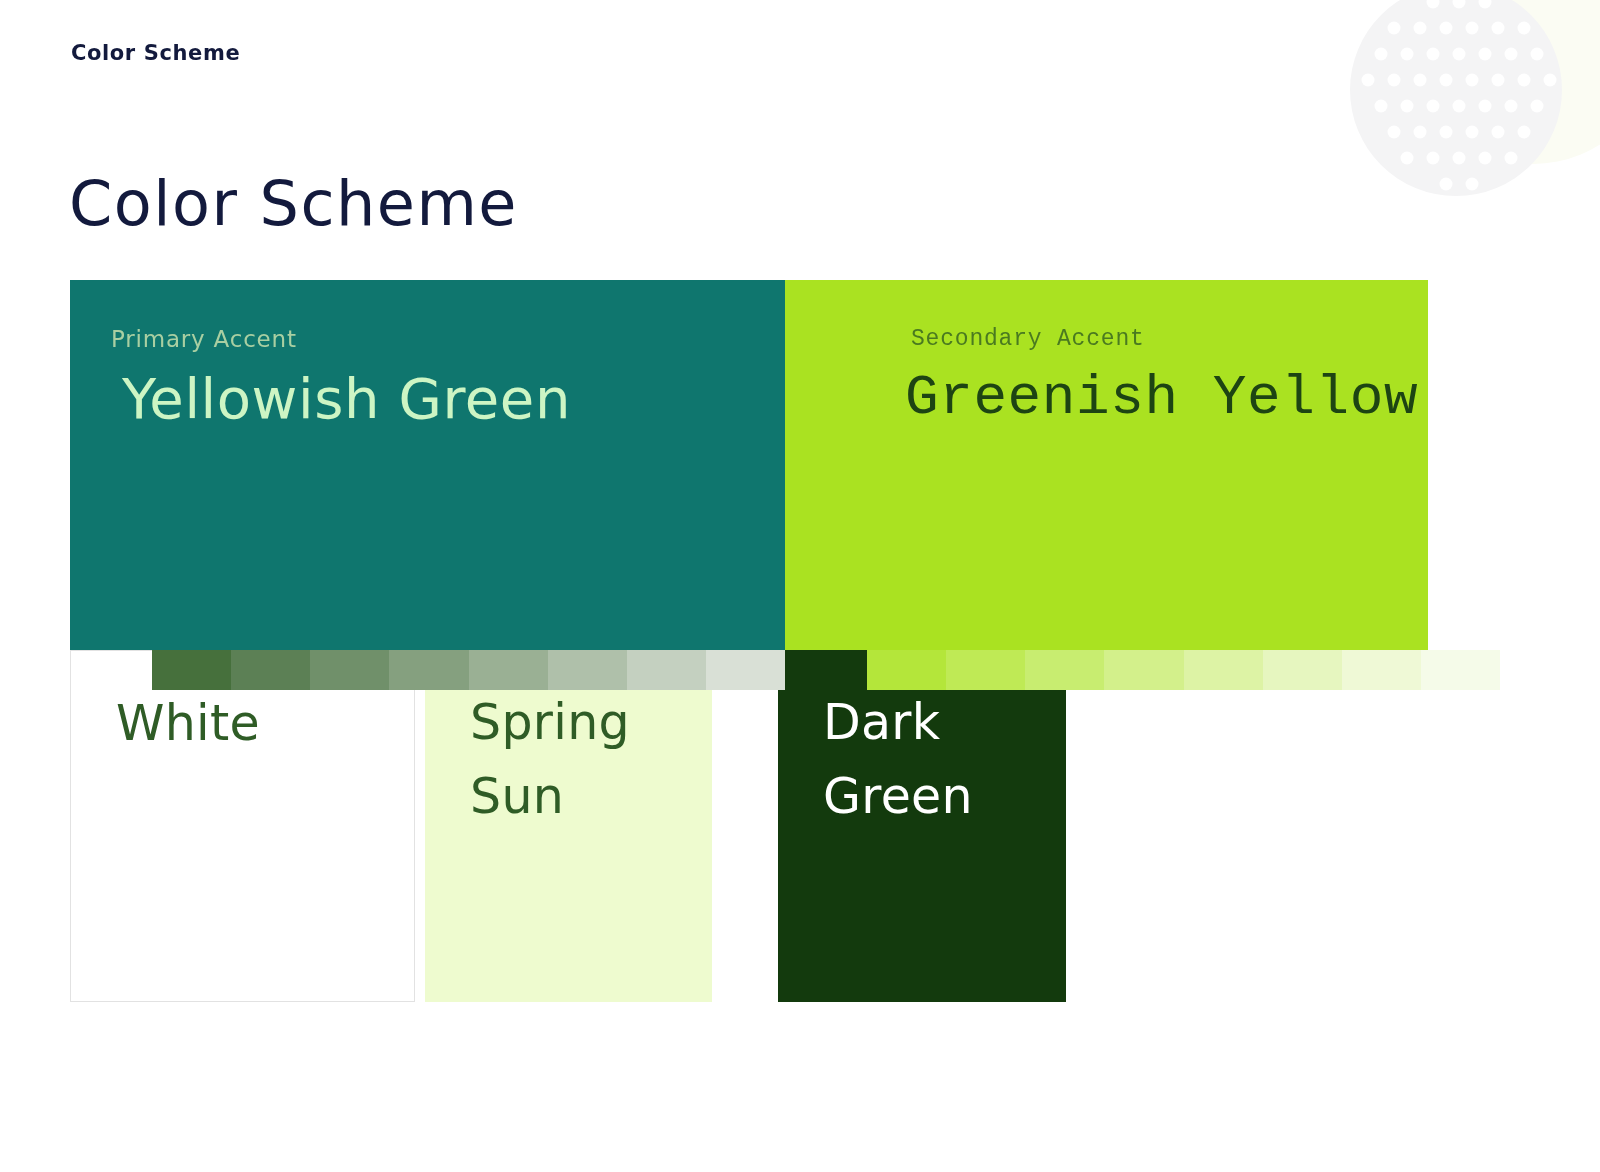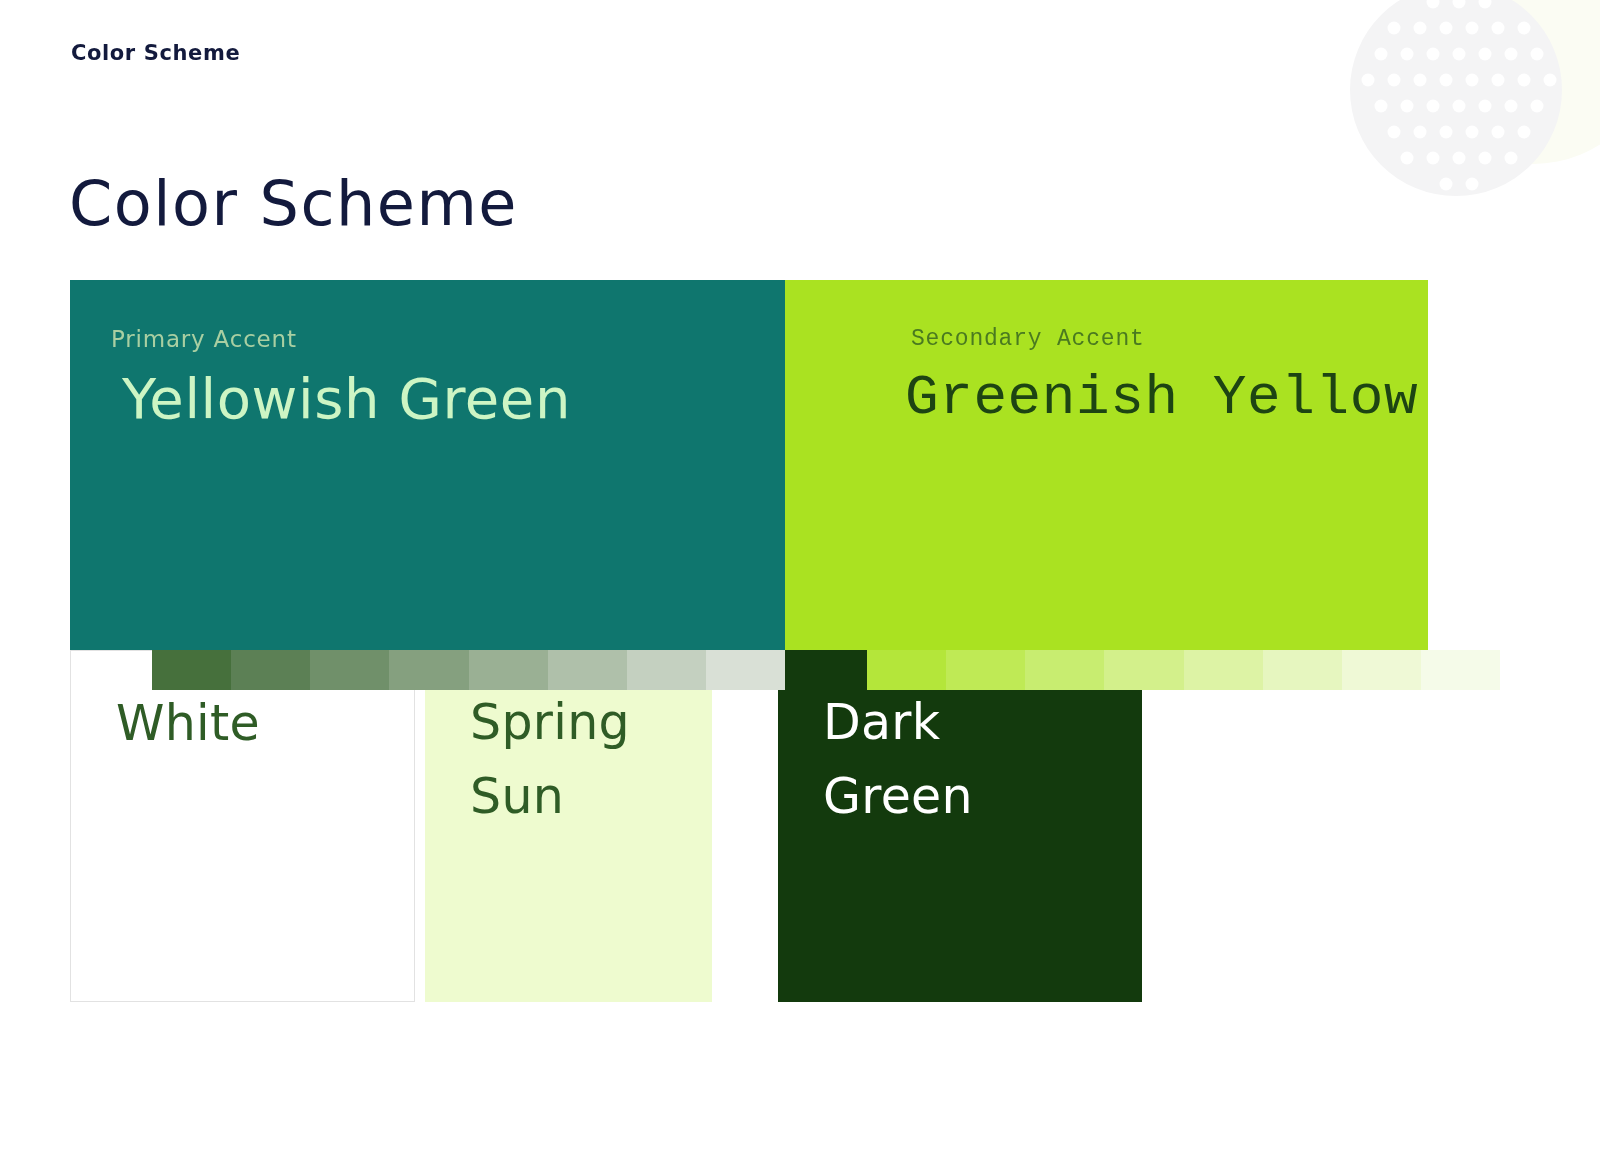--- a/index.html
+++ b/index.html
@@ -161,21 +161,21 @@
     left: 45px;
     top: 36px;
     font-size: 49px;
     line-height: 1.52;
     font-weight: 400;
     letter-spacing: 0.3px;
     max-width: 260px;
   }
   .swatch.white      { left: 0;     width: 345px; }
   .swatch.springsun  { left: 355px; width: 287px; }
-  .swatch.darkgreen  { left: 708px; width: 364px; }
+  .swatch.darkgreen  { left: 708px; width: 288px; }
   .swatch.milanored  { left: 1072px; width: 358px; }
 </style>
 </head>
 <body style="background: rgb(255, 255, 255);">
 
 <div class="deco-wrap">
   <div class="deco-arc" style="background: rgb(251, 252, 243);"></div>
   <div class="deco-circle" style="background: rgb(244, 244, 245);"></div>
   <div class="deco-dots">
     <svg width="212" height="212" viewBox="0 0 212 212">

